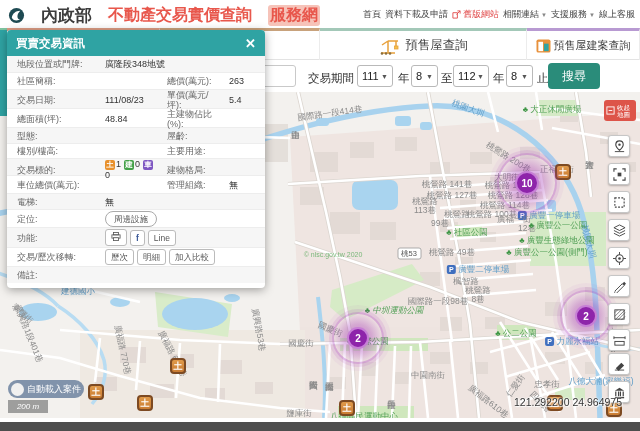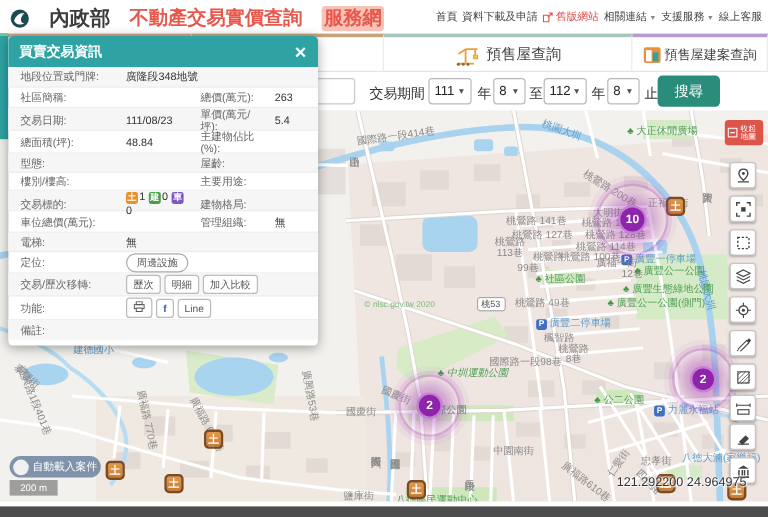--- a/index.html
+++ b/index.html
@@ -48,21 +48,21 @@
 
 .tu { position:absolute; transform:translate(-50%,-50%); width:16px; height:16px; background:linear-gradient(#e09a4a,#c97c33); border:2px solid #7d4a22; border-radius:4px; color:#fff; font-size:9px; font-weight:bold; display:flex; align-items:center; justify-content:center; z-index:3; }
 
 .collapse-btn { position:absolute; left:604px; top:8px; width:32px; height:21px; background:#dd5449; border-radius:3px; color:#fff; display:flex; align-items:center; gap:2px; padding:2px 2px; z-index:5; }
 .collapse-btn .txt { font-size:6.5px; line-height:7px; width:16px; }
 .mapbtn { position:absolute; left:608px; width:22px; height:22px; background:#fff; border:1px solid #c6c6c6; border-radius:3px; box-shadow:0 1px 2px rgba(0,0,0,0.25); display:flex; align-items:center; justify-content:center; color:#444; z-index:5; }
 
 .auto-toggle { position:absolute; left:8px; top:288px; width:76px; height:18px; background:rgba(96,120,152,0.78); border-radius:9px; display:flex; align-items:center; padding:0 3px; gap:3px; z-index:5; }
 .auto-toggle .knob { width:13px; height:13px; border-radius:50%; background:#f0f0f0; }
 .auto-toggle .tlabel { color:#fff; font-size:9px; font-weight:normal; white-space:nowrap; }
-.scalebar { position:absolute; left:8px; top:308px; width:40px; height:13px; background:rgba(130,130,130,0.75); color:#fff; font-size:8px; display:flex; align-items:center; justify-content:center; z-index:5; }
+.scalebar { position:absolute; left:8px; top:308px; width:40px; height:13px; background:rgba(130,130,130,0.75); color:#fff; font-size:8px; display:flex; align-items:center; justify-content:center; z-index:5;font-style:italic; }
 .coords { position:absolute; left:514px; top:304px; font-size:10.5px; color:#333; text-shadow:0 0 2px #fff,0 0 2px #fff,1px 1px 1px #fff; z-index:5; }
 
 .footer { position:absolute; top:422px; left:0; width:640px; height:9px; background:#4d4d4d; }
 
 .popup { position:absolute; left:7px; top:30px; width:258px; height:258px; background:#fff; border-radius:4px; box-shadow:0 2px 10px rgba(0,0,0,0.35); z-index:10; }
 .popup .phead { height:26px; background:#2fa3a3; border-radius:4px 4px 0 0; display:flex; align-items:center; justify-content:space-between; padding:0 9px; }
 .popup .ptitle { color:#fff; font-size:11.5px; font-weight:bold; }
 .popup .pclose { color:#fff; font-size:13px; font-weight:bold; }
 .prow { display:grid; grid-template-columns:88px 62px 62px 1fr; align-items:center; border-bottom:1px solid #ededed; font-size:9px; color:#666; }
 .prow:nth-child(odd) { background:#f6f6f6; }
@@ -490,32 +490,32 @@
           <div class="pv">無</div>
         </div>
       <div class="prow" style="height:16px">
           <div>電梯:</div>
           <div class="pv span3">無</div>
         </div>
       <div class="prow" style="height:18px">
           <div>定位:</div>
           <div class="pv span3"><span class="pillbtn">周邊設施</span></div>
         </div>
-      <div class="prow" style="height:19px">
-          <div>交易/歷次移轉:</div>
-          <div class="pv span3"><span class="sqbtn">歷次</span><span class="sqbtn">明細</span><span class="sqbtn">加入比較</span></div>
-        </div>
       <div class="prow" style="height:20px">
           <div>功能:</div>
           <div class="pv span3"><span class="sqbtn"><svg width="10" height="9" viewBox="0 0 12 11">
                 <rect x="3" y="0.5" width="6" height="3" fill="none" stroke="#555"></rect>
                 <rect x="1" y="3.5" width="10" height="4" fill="none" stroke="#555"></rect>
                 <rect x="3" y="7" width="6" height="3.5" fill="#fff" stroke="#555"></rect>
               </svg></span><span class="sqbtn" style="color:#3b5998;font-weight:bold">f</span><span class="sqbtn">Line</span></div>
         </div>
+      <div class="prow" style="height:19px">
+          <div>交易/歷次移轉:</div>
+          <div class="pv span3"><span class="sqbtn">歷次</span><span class="sqbtn">明細</span><span class="sqbtn">加入比較</span></div>
+        </div>
       <div class="prow" style="height:16px;border-bottom:none">
           <div>備註:</div>
           <div class="pv span3"></div>
         </div>
     </div>
   </div>
 
 </div>
 
 </body></html>

